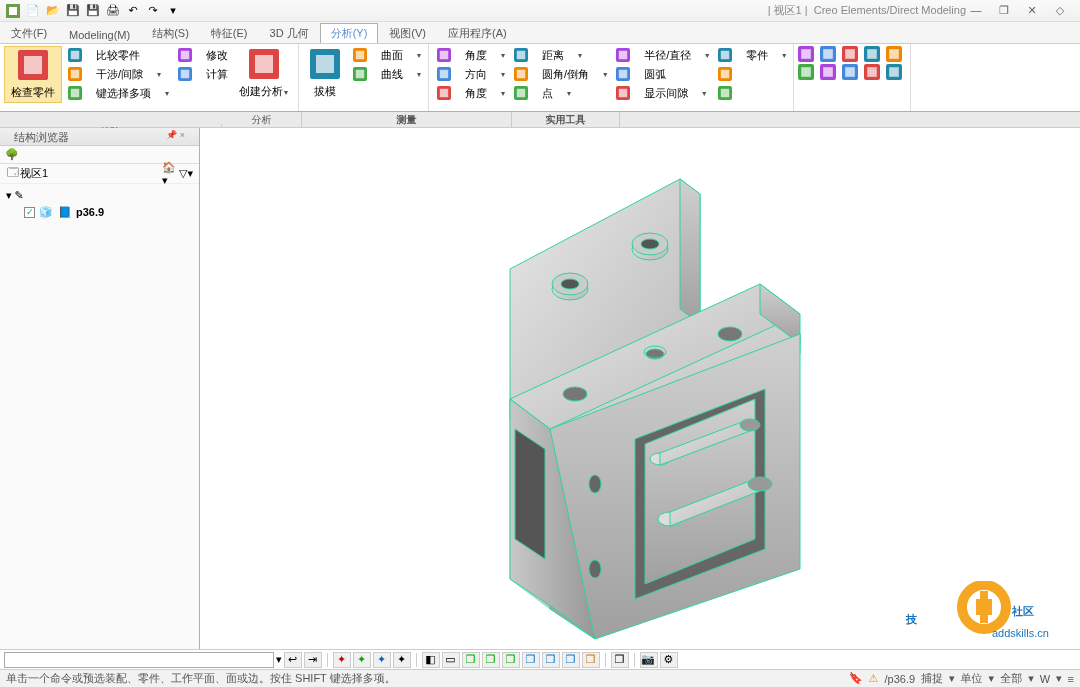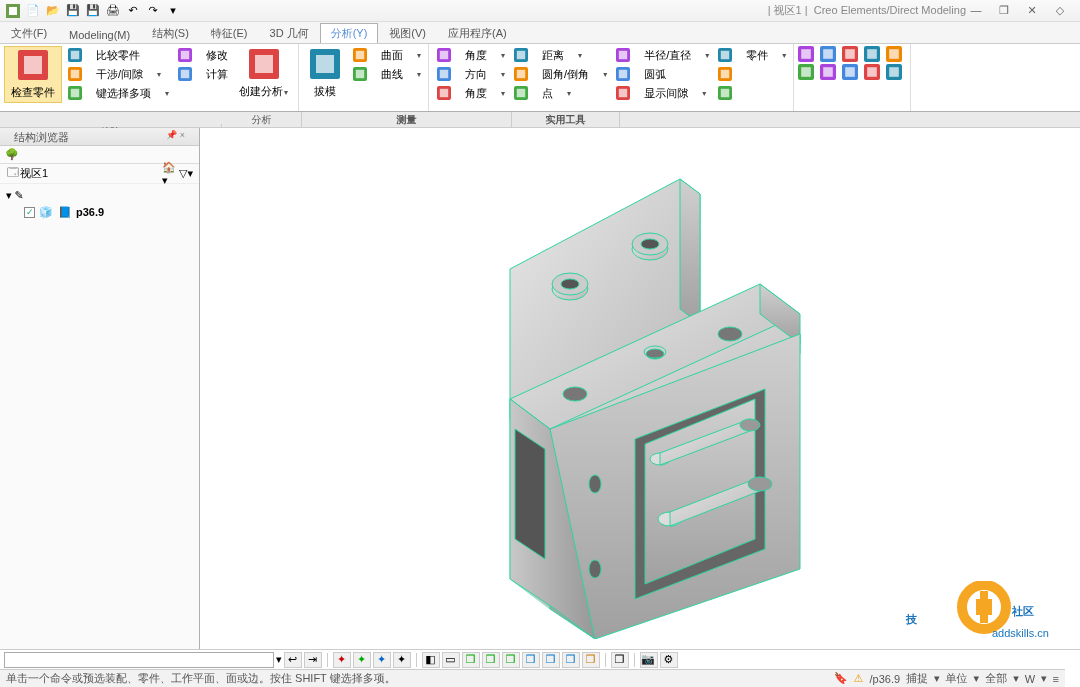--- a/index.html
+++ b/index.html
@@ -32,21 +32,21 @@
 .sb-row{height:20px;display:flex;align-items:center;padding:0 6px;border-bottom:1px solid #eee}
 .sb-row input{flex:1;border:none;background:transparent;outline:none;font-size:11px}
 .tree{flex:1;padding:4px 6px}
 .tree-row{display:flex;align-items:center;gap:3px;padding:1px 0}
 .viewport{flex:1;background:#fff;position:relative;overflow:hidden}
 .model-img{position:absolute;left:50%;top:50%;transform:translate(-50%,-50%)}
 .cmdbar{position:absolute;bottom:18px;left:0;right:0;height:20px;background:#fff;border-top:1px solid #ccc;display:flex;align-items:center;gap:2px;padding:0 4px}
 .cmdbar input{width:270px;height:16px;border:1px solid #aaa;font-size:11px;padding:0 2px}
 .cmdbar .tbtn{width:18px;height:16px;border:1px solid #ccc;background:#f0f0f0;display:flex;align-items:center;justify-content:center;cursor:pointer}
 .sep{width:1px;height:14px;background:#ccc;margin:0 3px}
-.statusbar{position:absolute;bottom:0;left:0;right:15px;height:18px;background:#f2f2f2;border-top:1px solid #ccc;display:flex;align-items:center;padding:0 6px;color:#555;font-size:10px}
+.statusbar{position:absolute;bottom:0;left:0;right:0;height:18px;background:#f2f2f2;border-top:1px solid #ccc;display:flex;align-items:center;padding:0 6px;color:#555;font-size:10px}
 .statusbar .right{margin-left:auto;display:flex;gap:6px;align-items:center}
 .watermark{position:absolute;right:4px;bottom:40px;pointer-events:none}
 .cb{width:11px;height:11px;border:1px solid #888;background:#fff;display:inline-block}
 .cb.ck::after{content:"✓";font-size:9px;color:#2a7;position:relative;top:-3px;left:1px}
 </style>
 </head>
 <body>
 
 <div class="titlebar">
   <div class="qat">

